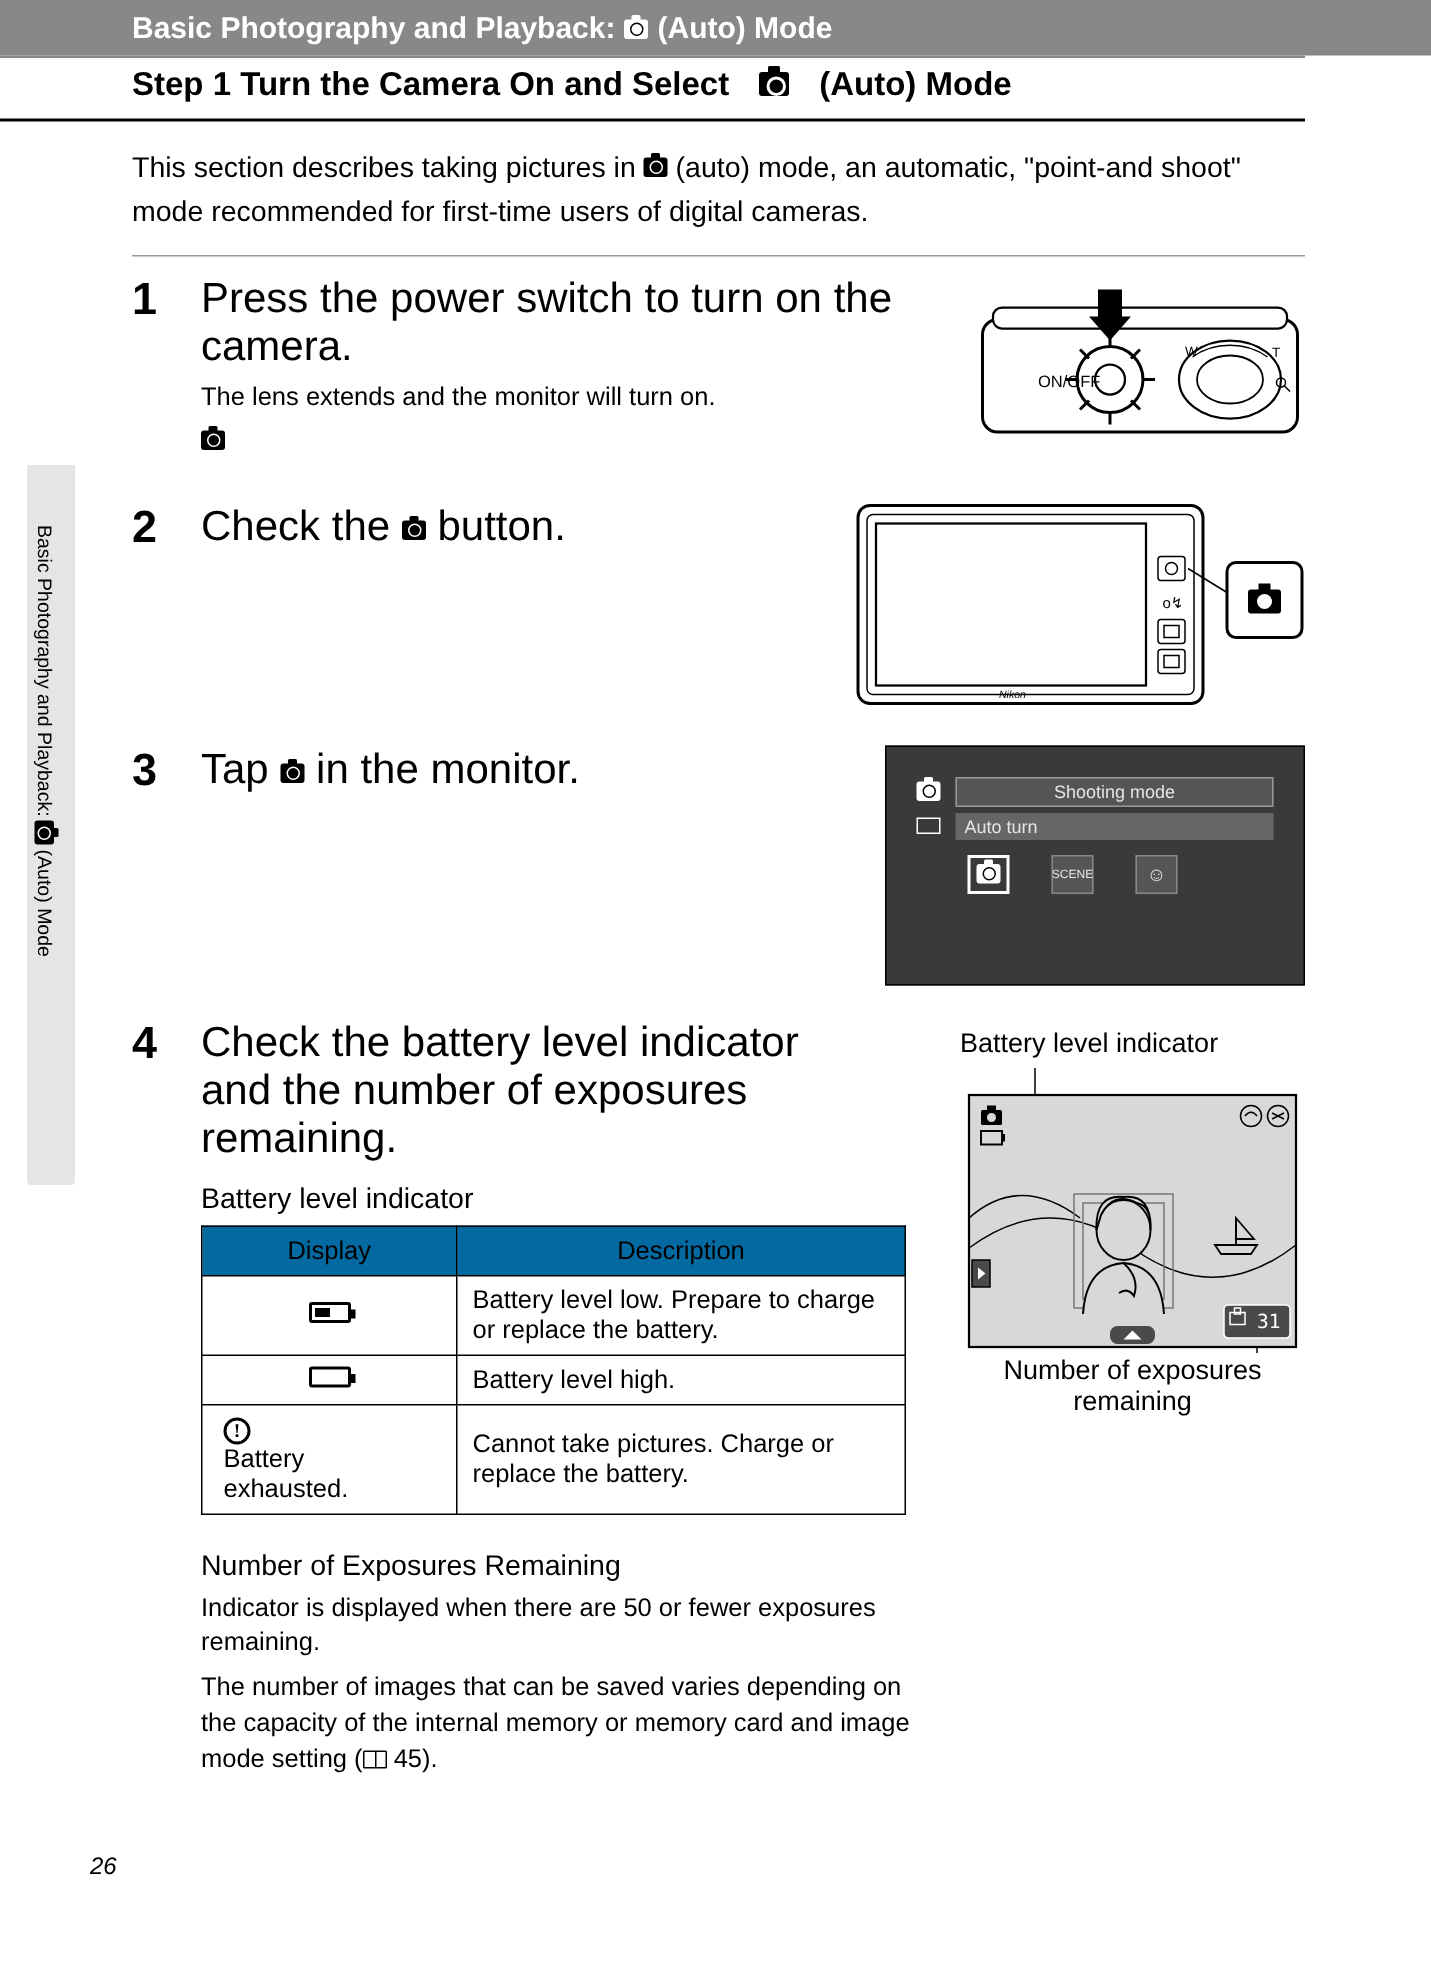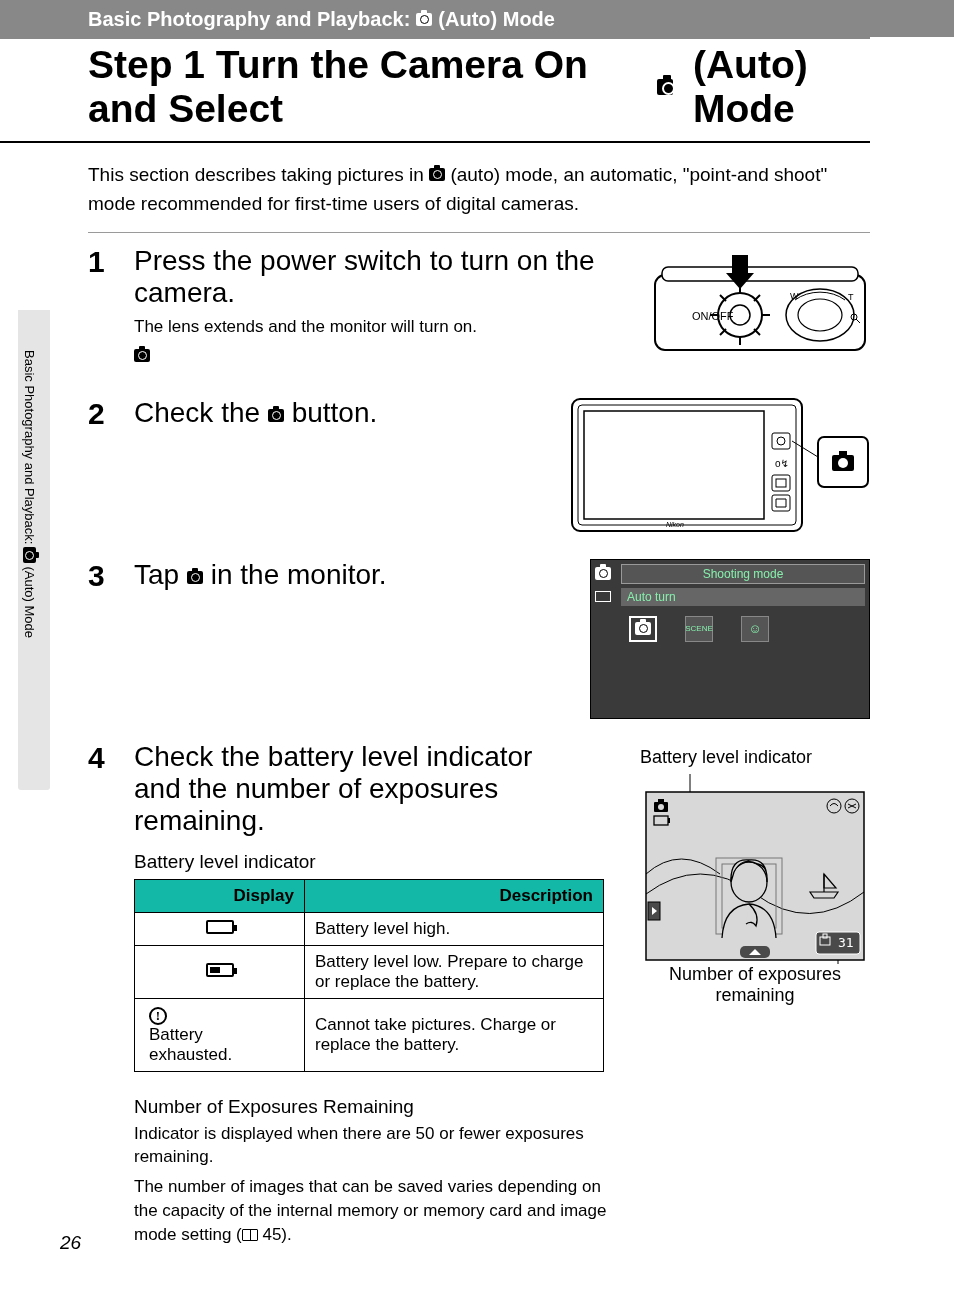--- a/index.html
+++ b/index.html
@@ -19,21 +19,21 @@
     font-size: 20px;
   }
   .banner-inner { display:flex; align-items:center; gap:6px; padding-bottom:6px;}
   .title-area {
     border-bottom: 2px solid #000;
     padding: 6px 0 10px 88px;
     margin-right: 84px;
     display: flex;
     align-items: center;
     gap: 20px;
-    font-size: 39px;
+    font-size: 22px;
     font-weight: 800;
     background: linear-gradient(to bottom, #888 0%, #888 2px, #fff 2px);
   }
   .page-body {
     padding: 18px 84px 0 88px;
   }
   .intro {
     font-size: 19px;
     line-height: 1.5;
     margin-bottom: 14px;
@@ -59,28 +59,28 @@
   .cam-icon::before { content:""; position:absolute; top:-4px; left:6px; width:8px; height:5px; background:#000; border-radius:1px;}
   .cam-icon::after { content:""; position:absolute; top:3px; left:5px; width:9px; height:9px; border:2px solid #fff; border-radius:50%; }
   .cam-icon.white { background:#fff; }
   .cam-icon.white::before{background:#fff;}
   .cam-icon.white::after{border-color:#000;}
   .cam-icon.sm{ width:16px; height:13px;}
   .cam-icon.sm::before{top:-3px;left:5px;width:6px;height:4px;}
   .cam-icon.sm::after{top:2px;left:4px;width:7px;height:7px;border-width:1.5px;}
   .table { width: 470px; border-collapse: collapse; font-size: 17px; margin-top:6px;}
   .table th, .table td { border: 1px solid #000; padding: 6px 10px; vertical-align:middle;}
-  .table th { background:#14b8a6; font-weight:bold; text-align:right;}
+  .table th { background:#0369a1; font-weight:normal; text-align:center;}
   .table td.disp { text-align:center; width:170px;}
   .subhead { font-size: 19px; margin: 14px 0 4px; }
-  .pagenum { position:absolute; bottom:60px; left:60px; font-style:italic; font-size:19px;}
+  .pagenum { position:absolute; bottom:60px; left:60px; font-style:italic; font-size:16px;}
   .illus2{width:300px;height:140px; position:relative; display:flex; align-items:flex-start;}
   .illus3{width:280px;height:160px; position:relative;}
   .illus4-wrap{width:230px;}
-  .monitor-sim{background:#3a3a3a; color:#86efac; font-size:13px; width:100%; height:100%; border:1px solid #000; position:relative; padding:4px;}
+  .monitor-sim{background:#3a3a3a; color:#e5e5e5; font-size:13px; width:100%; height:100%; border:1px solid #000; position:relative; padding:20px;}
   .batt-icon{display:inline-block; width:28px; height:14px; border:2px solid #000; border-radius:2px; position:relative;}
   .batt-icon::after{content:"";position:absolute;right:-5px;top:3px;width:4px;height:6px;background:#000;}
   .batt-icon.full::before{content:"";position:absolute;left:2px;top:2px;right:2px;bottom:2px;background:transparent;}
   .batt-icon.low::before{content:"";position:absolute;left:2px;top:2px;width:10px;bottom:2px;background:#000;}
   .info-icon{display:inline-flex;width:18px;height:18px;border:2px solid #000;border-radius:50%;align-items:center;justify-content:center;font-weight:bold;font-family:serif;font-size:13px;}
   .book-icon{display:inline-block;width:16px;height:12px;border:1.5px solid #000;border-radius:1px;position:relative;vertical-align:middle;}
   .book-icon::after{content:"";position:absolute;left:50%;top:0;bottom:0;width:1px;background:#000;}
   .side-caption{font-size:18px; margin:6px 0;}
 </style>
 </head>
@@ -220,26 +220,26 @@
     <div class="step-text">
       <div class="step-title" style="max-width:430px;">Check the battery level indicator and the number of exposures remaining.</div>
       <div class="subhead">Battery level indicator</div>
       <table class="table">
         <tbody>
             <tr>
           <th>Display</th>
           <th>Description</th>
         </tr>
         <tr>
+          <td class="disp"><span class="batt-icon low"></span></td>
+          <td>Battery level low. Prepare to charge or replace the battery.</td>
+        </tr>
+        <tr>
           <td class="disp"><span class="batt-icon full"></span></td>
           <td>Battery level high.</td>
-        </tr>
-        <tr>
-          <td class="disp"><span class="batt-icon low"></span></td>
-          <td>Battery level low. Prepare to charge or replace the battery.</td>
         </tr>
         <tr>
           <td class="disp" style="text-align:left;padding-left:14px;">
             <span class="info-icon">!</span><br>
             <span>Battery</span><br>
             <span>exhausted.</span>
           </td>
           <td>Cannot take pictures. Charge or replace the battery.</td>
         </tr>
       </tbody>

